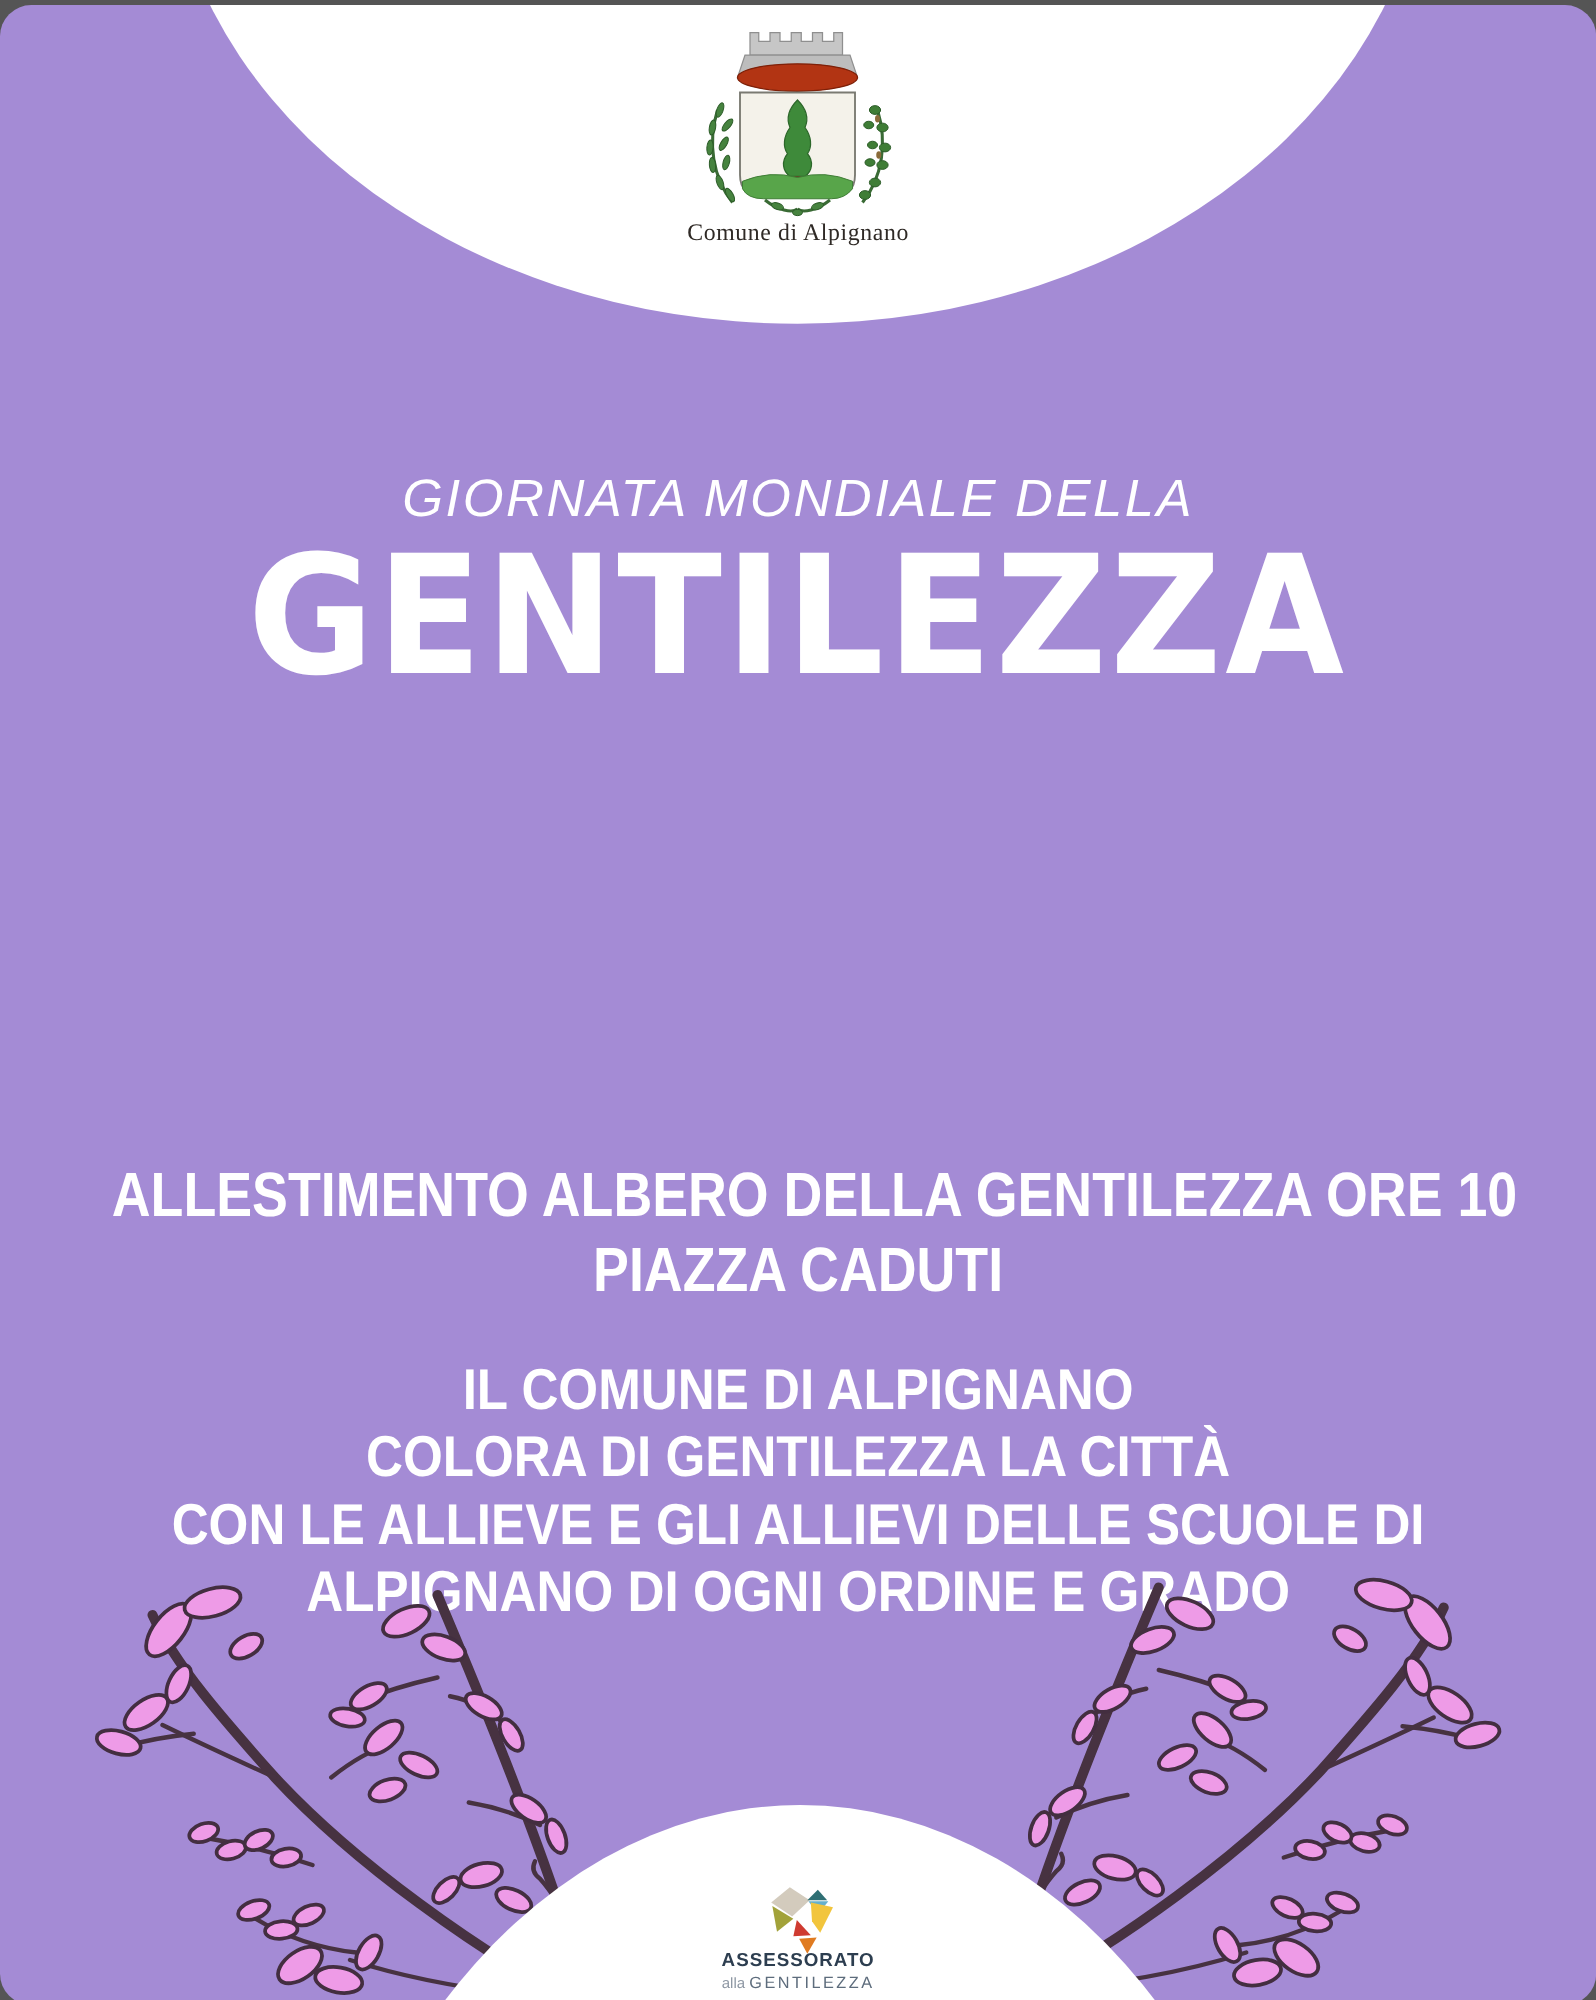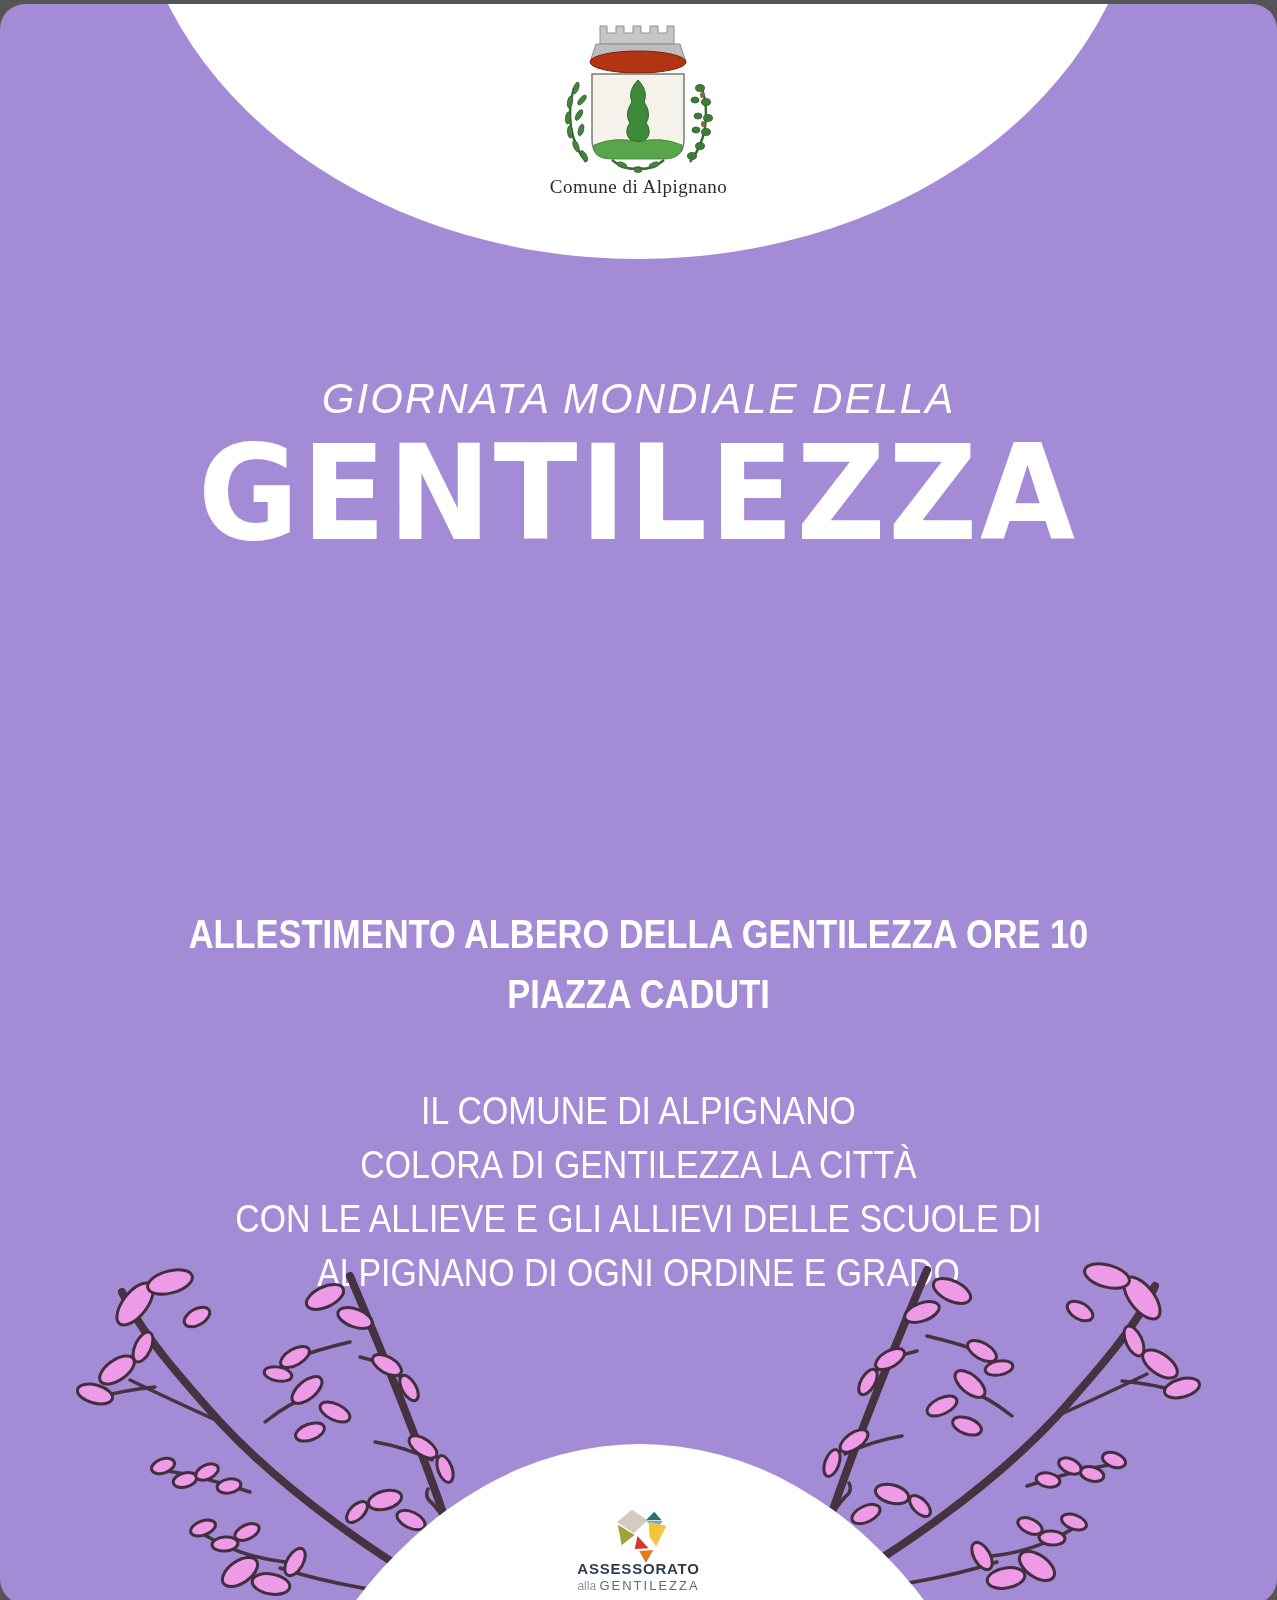--- a/index.html
+++ b/index.html
@@ -12,23 +12,23 @@
   .center-text{position:absolute;left:0;width:100%;text-align:center;color:#ffffff;}
   .crest-svg{left:552px;top:6px;z-index:2;}
   .crest-caption{top:172px;color:#2f2a26;font-family:"Liberation Serif",serif;
                  font-size:19px;letter-spacing:.5px;z-index:2;}
   .kicker{top:371px;font-size:42px;letter-spacing:2px;z-index:2;font-style:italic;}
   .title{top:417px;font-family:"DejaVu Sans",sans-serif;font-weight:bold;
          font-size:132px;letter-spacing:3px;line-height:145px;z-index:2;white-space:nowrap;}
   .title>span{display:inline-block;transform:scaleX(.93);transform-origin:center;}
   .date{top:733px;font-size:97px;z-index:2;white-space:nowrap;}
   .date>span{display:inline-block;transform:scale(.98,1.26);transform-origin:center;}
-  .event{top:900px;font-weight:bold;font-size:40px;line-height:60px;z-index:2;text-align:center;}
+  .event{top:922px;font-weight:bold;font-size:50px;line-height:60px;z-index:2;text-align:center;}
   .event>div{transform:scaleX(.86);transform-origin:center;white-space:nowrap;}
-  .body-text{top:1080px;font-weight:normal;font-size:38px;line-height:54px;z-index:2;}
+  .body-text{top:1080px;font-weight:bold;font-size:46px;line-height:54px;z-index:2;}
   .body-text>div{transform:scaleX(.89);transform-origin:center;white-space:nowrap;}
   .branch{position:absolute;z-index:2;}
   .branch-right{transform:scaleX(-1);}
   .lf{fill:#ee9be7;stroke:#432e40;stroke-width:3px;}
   .tw{fill:none;stroke:#473241;stroke-width:3.5px;stroke-linecap:round;}
   .stem{fill:none;stroke:#473241;stroke-width:8px;stroke-linecap:round;}
   .heart-svg{left:611px;top:1504px;z-index:4;}
   .footer-org{top:1556px;font-weight:bold;font-size:15px;letter-spacing:.8px;
               color:#2d3e50;z-index:4;}
   .footer-sub{top:1574px;font-size:12px;color:#8d97a3;z-index:4;}

